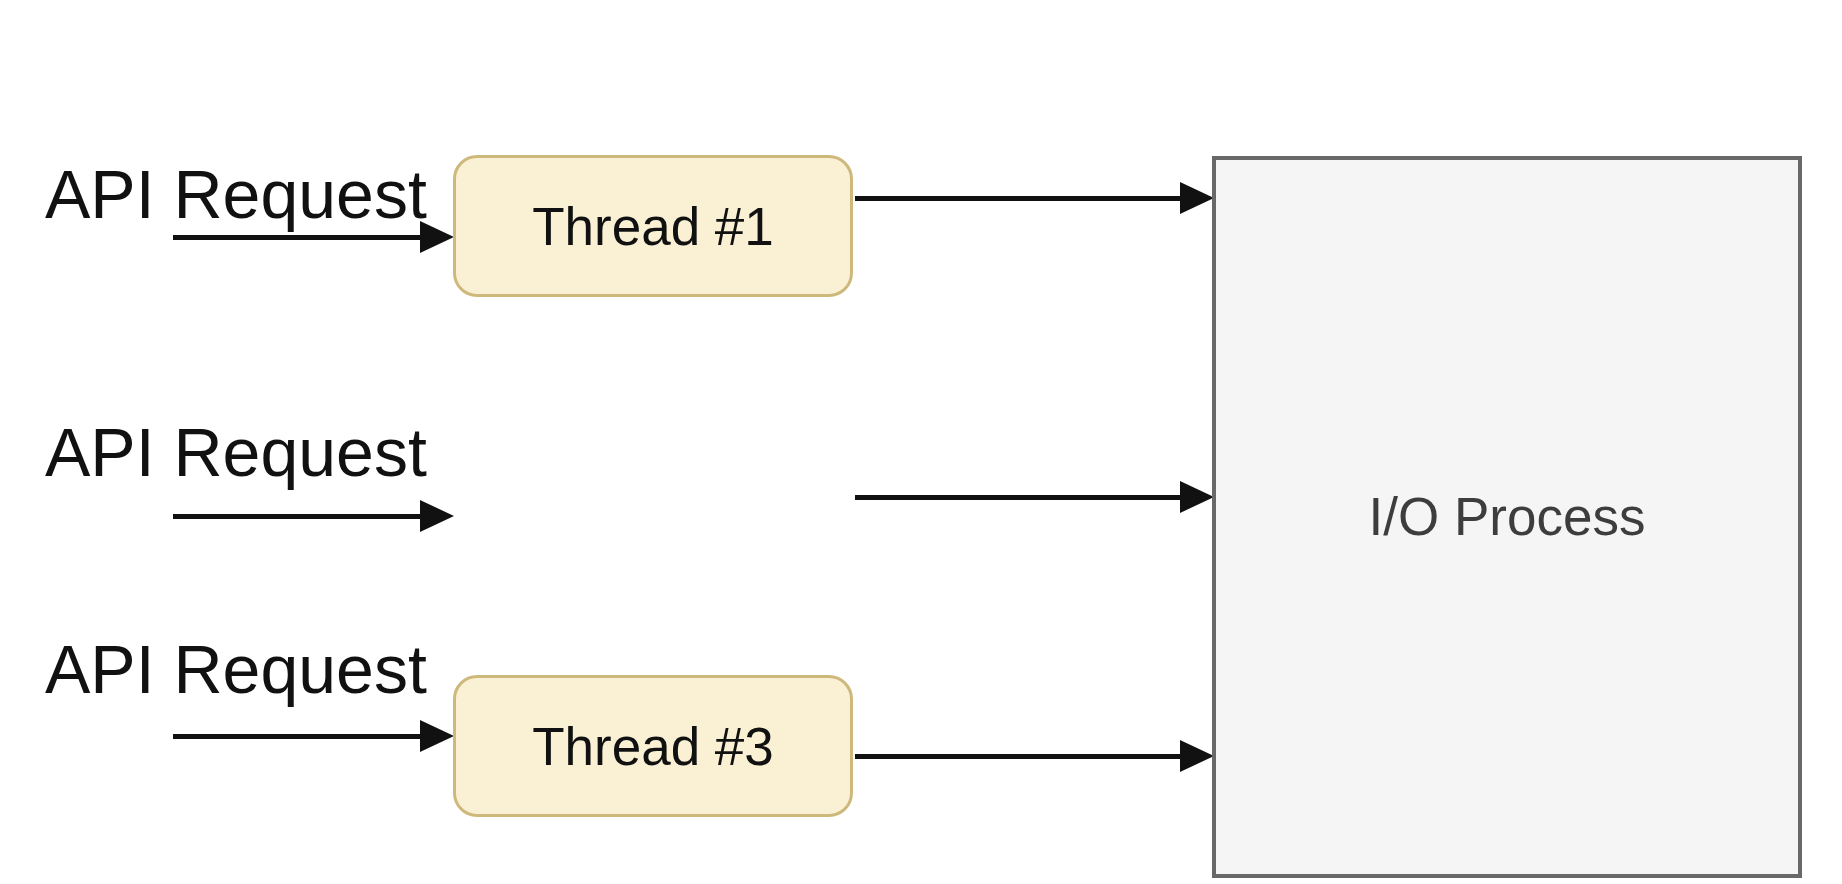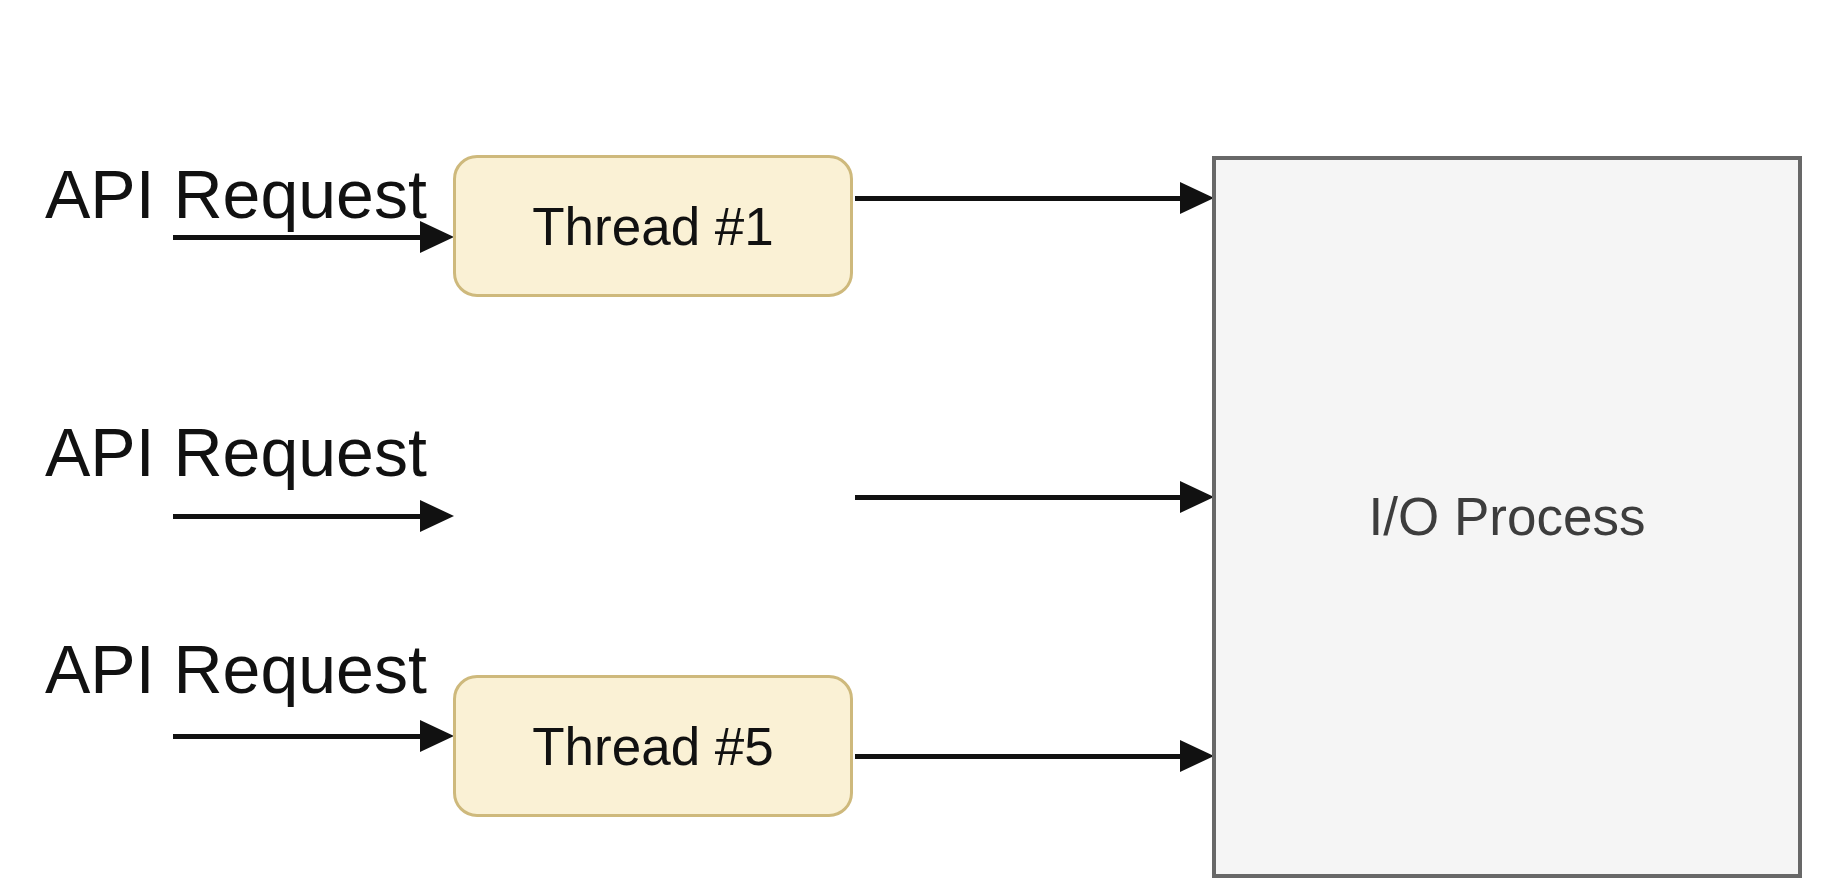--- a/index.html
+++ b/index.html
@@ -118,21 +118,21 @@
 
   <div class="api-label r2">API Request</div>
   <div class="arrow-line req-line r2"></div>
   <div class="arrow-head req-head r2"></div>
   <div class="arrow-line io-line r2"></div>
   <div class="arrow-head io-head r2"></div>
 
   <div class="api-label r3">API Request</div>
   <div class="arrow-line req-line r3"></div>
   <div class="arrow-head req-head r3"></div>
-  <div class="thread-box r3">Thread #5</div>
+  <div class="thread-box r3">Thread #3</div>
   <div class="arrow-line io-line r3"></div>
   <div class="arrow-head io-head r3"></div>
 
   <div class="io-box">
     <div>I/O Process</div>
   </div>
 
 </div>
 
 </body></html>

